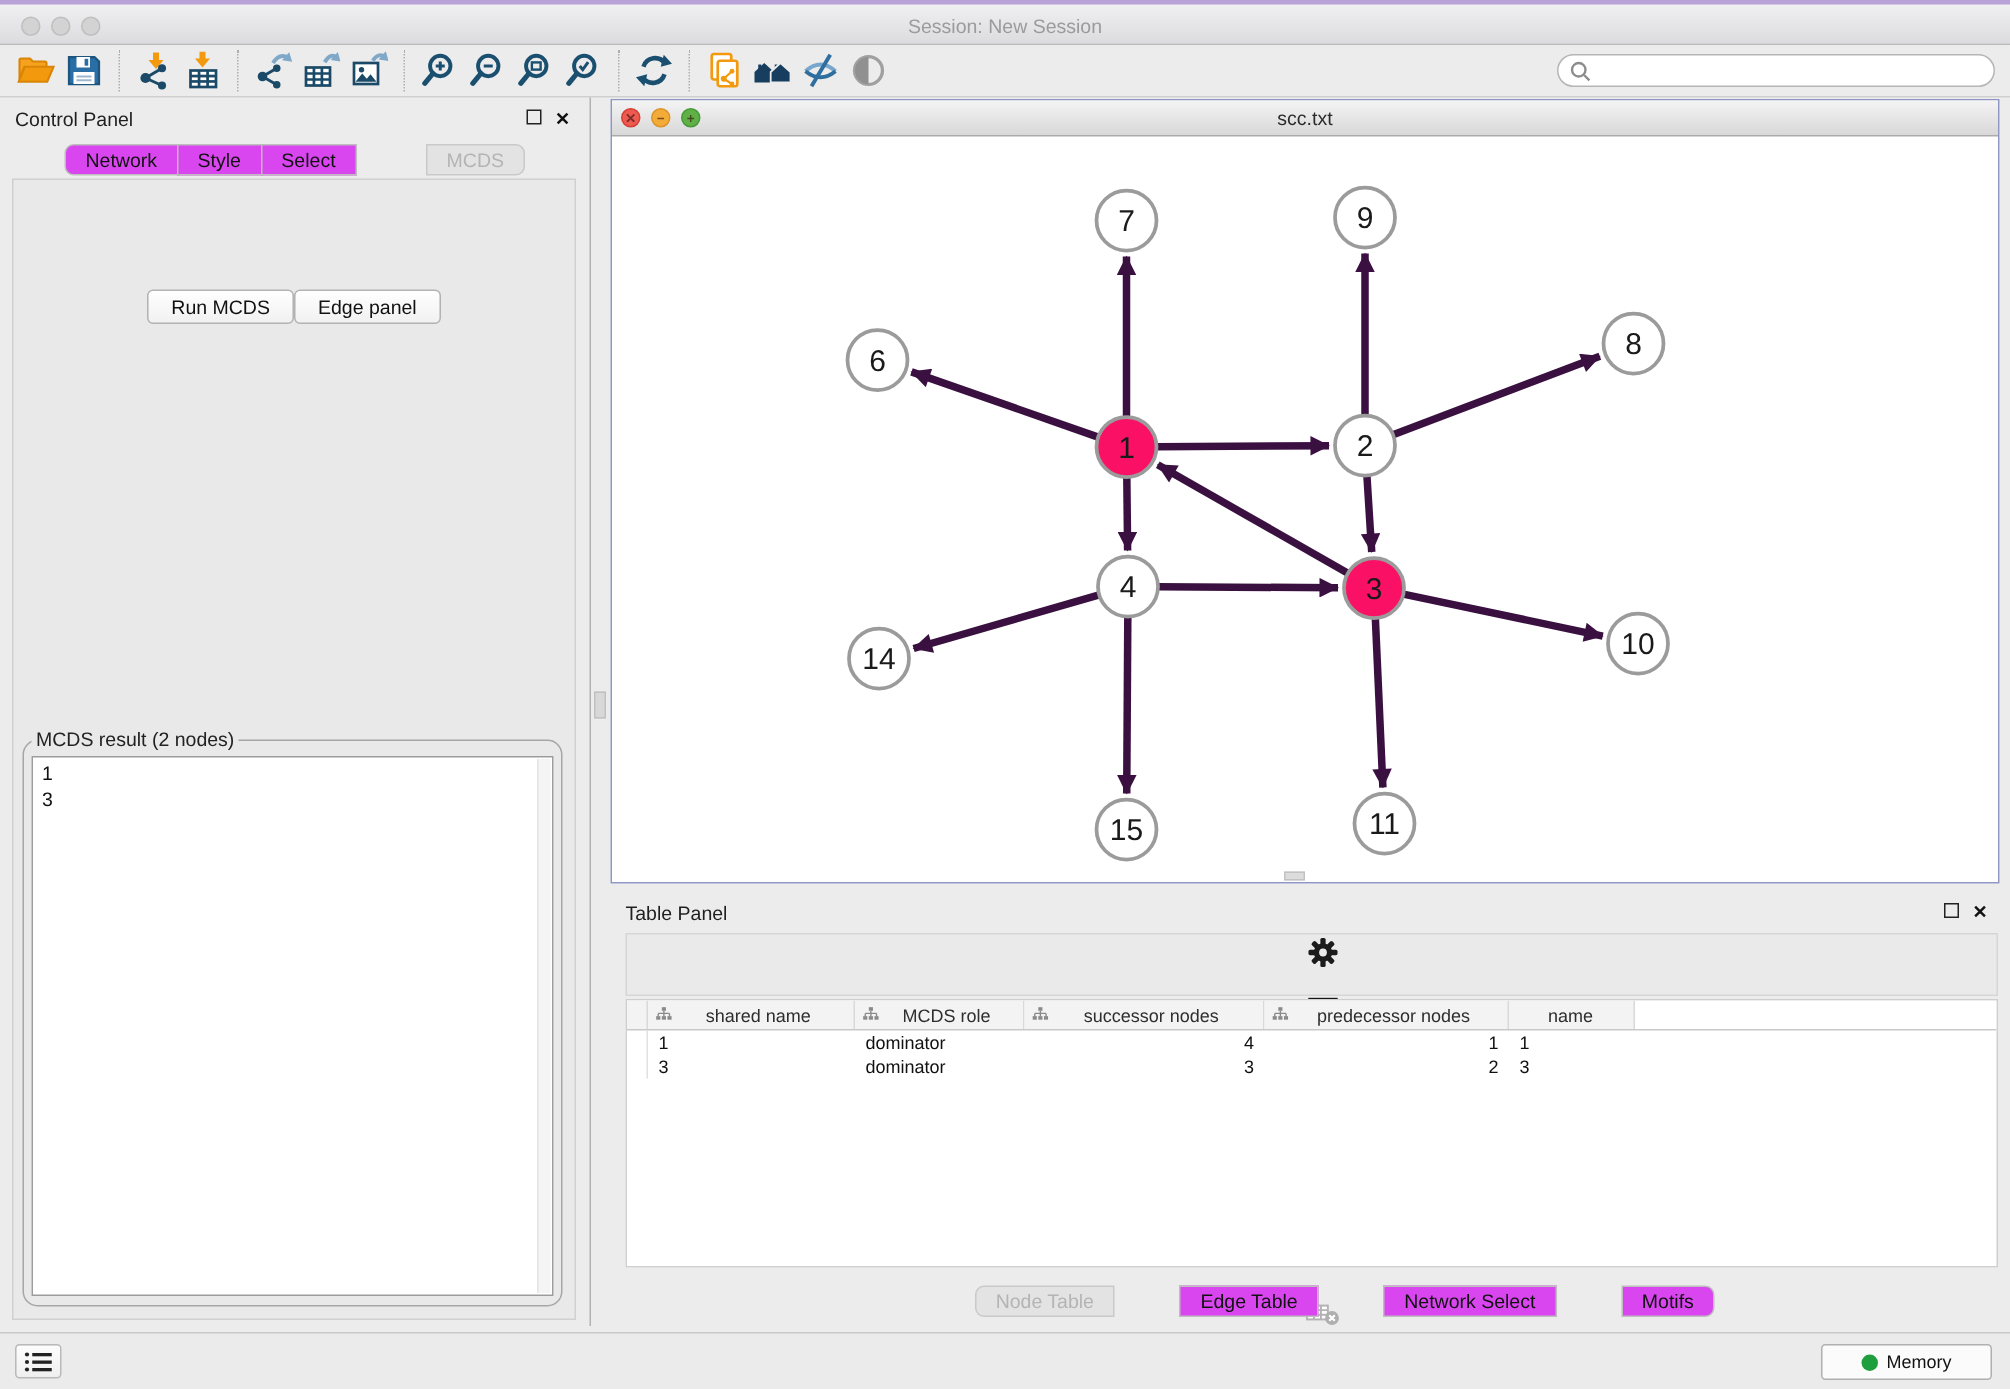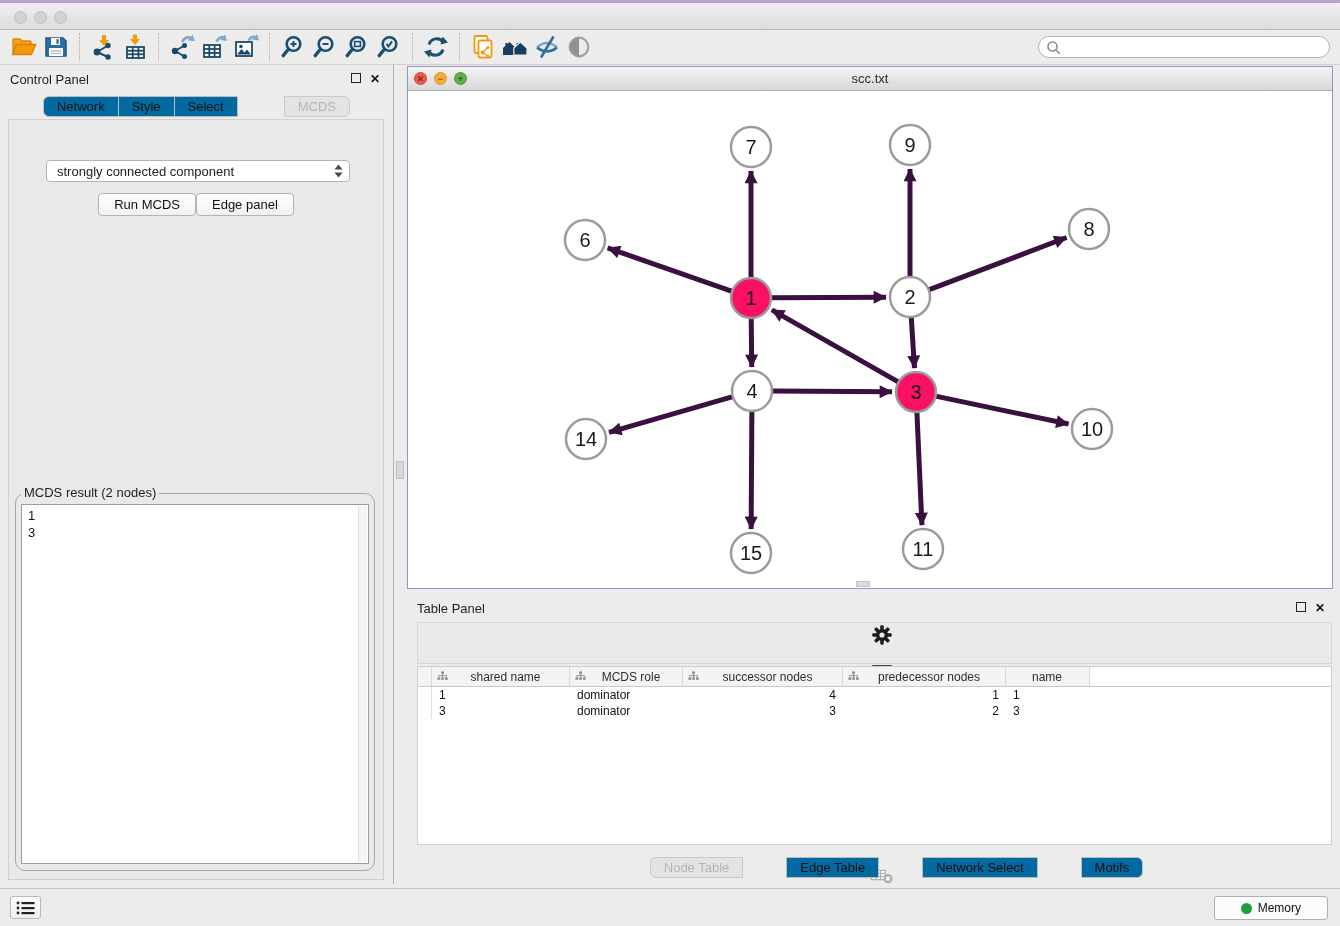--- a/index.html
+++ b/index.html
@@ -29,21 +29,21 @@
     position: absolute; right: 10px; top: 6px; width: 292px; height: 22px;
     background: #fff; border: 1px solid #b5b5b5; border-radius: 11px;
     display: flex; align-items: center; padding-left: 7px;
   }
   .searchbox input { border: none; outline: none; flex: 1; height: 18px; font-size: 12px; background: transparent; }
   
   .panel-title { position: absolute; left: 10px; top: 7px; color: #1f1f1f; }
   .wctl { position: absolute; top: 8px; width: 12px; height: 12px; line-height: 12px; text-align: center;
           font-weight: bold; font-size: 12px; color: #111; cursor: default; }
   .wctl.float { border: 1.6px solid #222; width: 10px; height: 10px; }
-  .tab { background: #0369a1; border: 1px solid #bdbdbd; padding: 2px 13px; font-size: 13px;
+  .tab { background: #d946ef; border: 1px solid #bdbdbd; padding: 2px 13px; font-size: 13px;
          margin-left: -1px; color: #111; white-space: nowrap; }
   .tab:first-child { border-radius: 6px 0 0 6px; margin-left: 0; }
   .tab:last-child { border-radius: 0 6px 6px 0; }
   .tab.active { background: #e3e3e3; color: #b4b4b4; border-color: #c9c9c9; margin-left: 46px; }
   
   .cpanel { position: absolute; left: 0; top: 65px; width: 394px; height: 819px;
             border-right: 1px solid #b2b2b2; }
   .cp-tabs { position: absolute; left: 0; top: 31px; width: 100%; display: flex; justify-content: center; }
   .cp-body { position: absolute; left: 8px; right: 9px; top: 54px; bottom: 4px;
              background: #e9e9e9; border: 1px solid #d0d0d0; }
@@ -109,20 +109,21 @@
 </style>
 </head>
 <body>
 
 <div id="app">
 
   <div class="titlebar">
     <div class="tl" style="left:14px"></div>
     <div class="tl" style="left:34px"></div>
     <div class="tl" style="left:54px"></div>
+    <div class="title">Session: New Session</div>
   </div>
 
   <div class="toolbar">
     <div class="tbi">
       <svg viewBox="0 0 26 26" width="26" height="26">
           <path d="M2 19 V6 c0-.6.4-1 1-1 h6 l2 2 h8 c.6 0 1 .4 1 1 v3 H5 z" fill="#f6a21c" stroke="#d98508" stroke-width="1.4"></path>
           <path d="M1.5 20.5 L5.5 10.5 h19.2 L20.5 20.5 z" fill="#f2990e" stroke="#d98508" stroke-width="1.4"></path>
         </svg>
     </div>
     <div class="tbi">
@@ -291,29 +292,20 @@
     <div class="panel-title">Control Panel</div>
     <div class="wctl float" style="right:32px"></div>
     <div class="wctl" style="right:12px">✕</div>
     <div class="cp-tabs" id="cp-tabs">
         <div class="tab">Network</div>
         <div class="tab">Style</div>
         <div class="tab">Select</div>
         <div class="tab active">MCDS</div>
       </div>
     <div class="cp-body">
-      <div class="dropdown">
-        <span class="dval">strongly connected component</span>
-        <span style="display:flex">
-          <svg width="9" height="14" viewBox="0 0 9 14">
-              <polygon points="4.5,0.5 8.5,5.5 0.5,5.5" fill="#4a4a4a"></polygon>
-              <polygon points="0.5,8.5 8.5,8.5 4.5,13.5" fill="#4a4a4a"></polygon>
-            </svg>
-        </span>
-      </div>
       <div class="btnrow">
         <button class="pbtn">Run MCDS</button>
         <button class="pbtn">Edge panel</button>
       </div>
       <div class="groupbox">
         <span class="legend">MCDS result (2 nodes)</span>
         <div class="result-box">
           <pre>1
 3</pre>
           <div class="result-scroll"></div>

